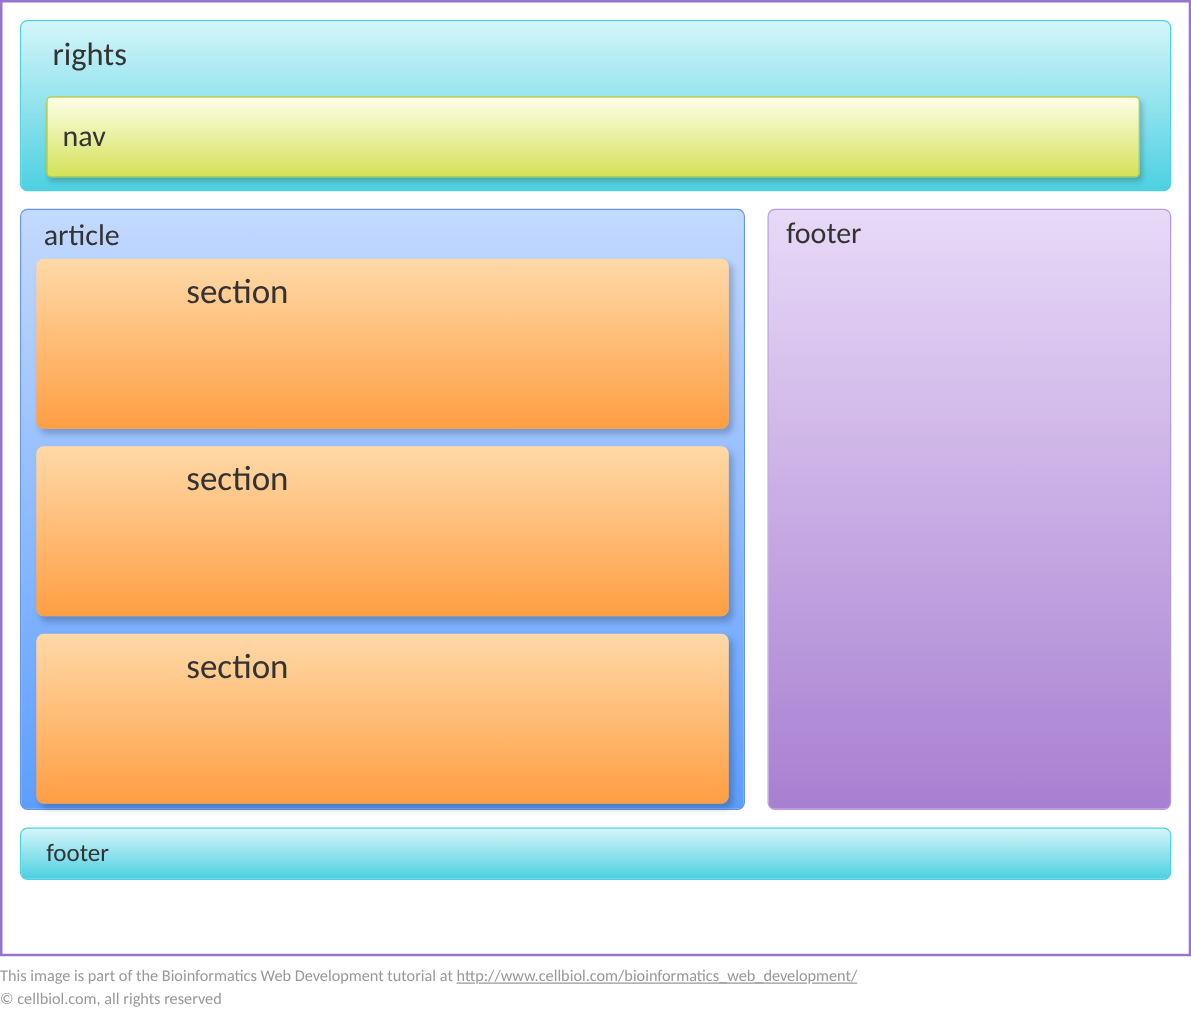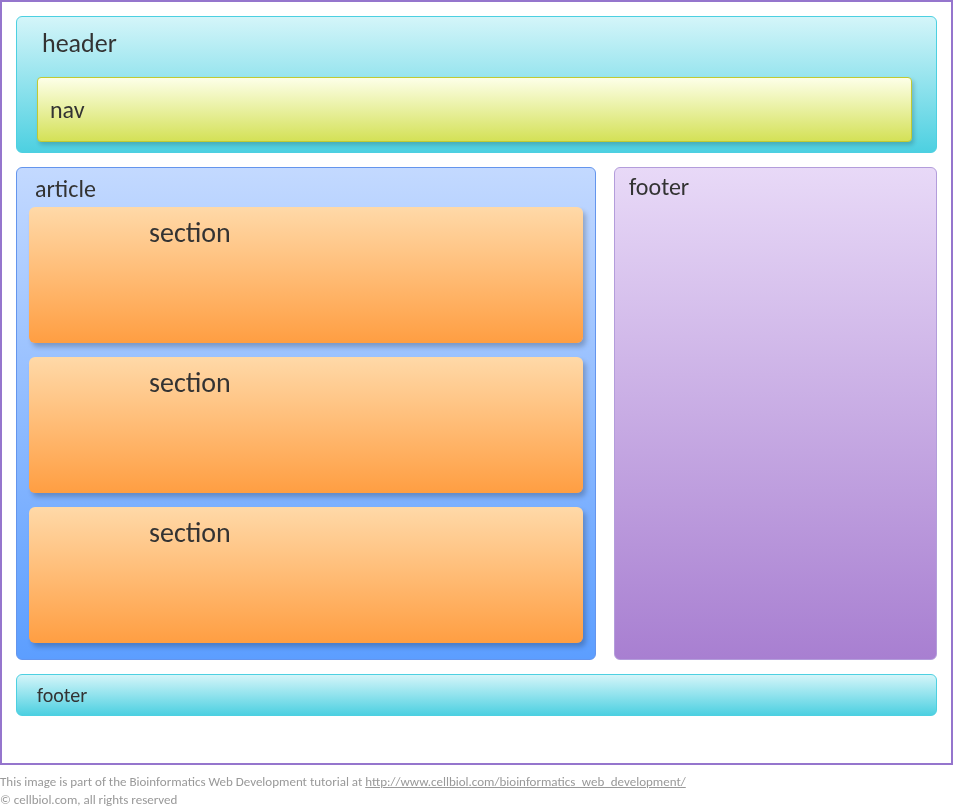--- a/index.html
+++ b/index.html
@@ -46,21 +46,21 @@
     .middle-row {
       display: flex;
       gap: 18px;
       margin-bottom: 14px;
     }
     .article-box {
       flex: 0 0 580px;
       background: linear-gradient(to bottom, #c3d9ff 0%, #5c9eff 100%);
       border: 1px solid #6495ed;
       border-radius: 6px;
-      padding: 4px 12px 16px 12px;
+      padding: 4px 12px 4px 12px;
     }
     .article-label {
       font-size: 24px;
       color: #333;
       padding: 2px 0 4px 6px;
     }
     .section-box {
       background: linear-gradient(to bottom, #ffd9a8 0%, #ff9e42 100%);
       border-radius: 6px;
       height: 136px;
@@ -101,21 +101,21 @@
     .attribution .url {
       text-decoration: underline;
     }
   </style>
 </head>
 <body>
 
 <div class="outer-frame">
 
   <div class="header-box">
-    <div class="header-label">header</div>
+    <div class="header-label">rights</div>
     <div class="nav-box">
       <span>nav</span>
     </div>
   </div>
 
   <div class="middle-row">
     <div class="article-box">
       <div class="article-label">article</div>
       <div class="section-box">
         <span>section</span>

